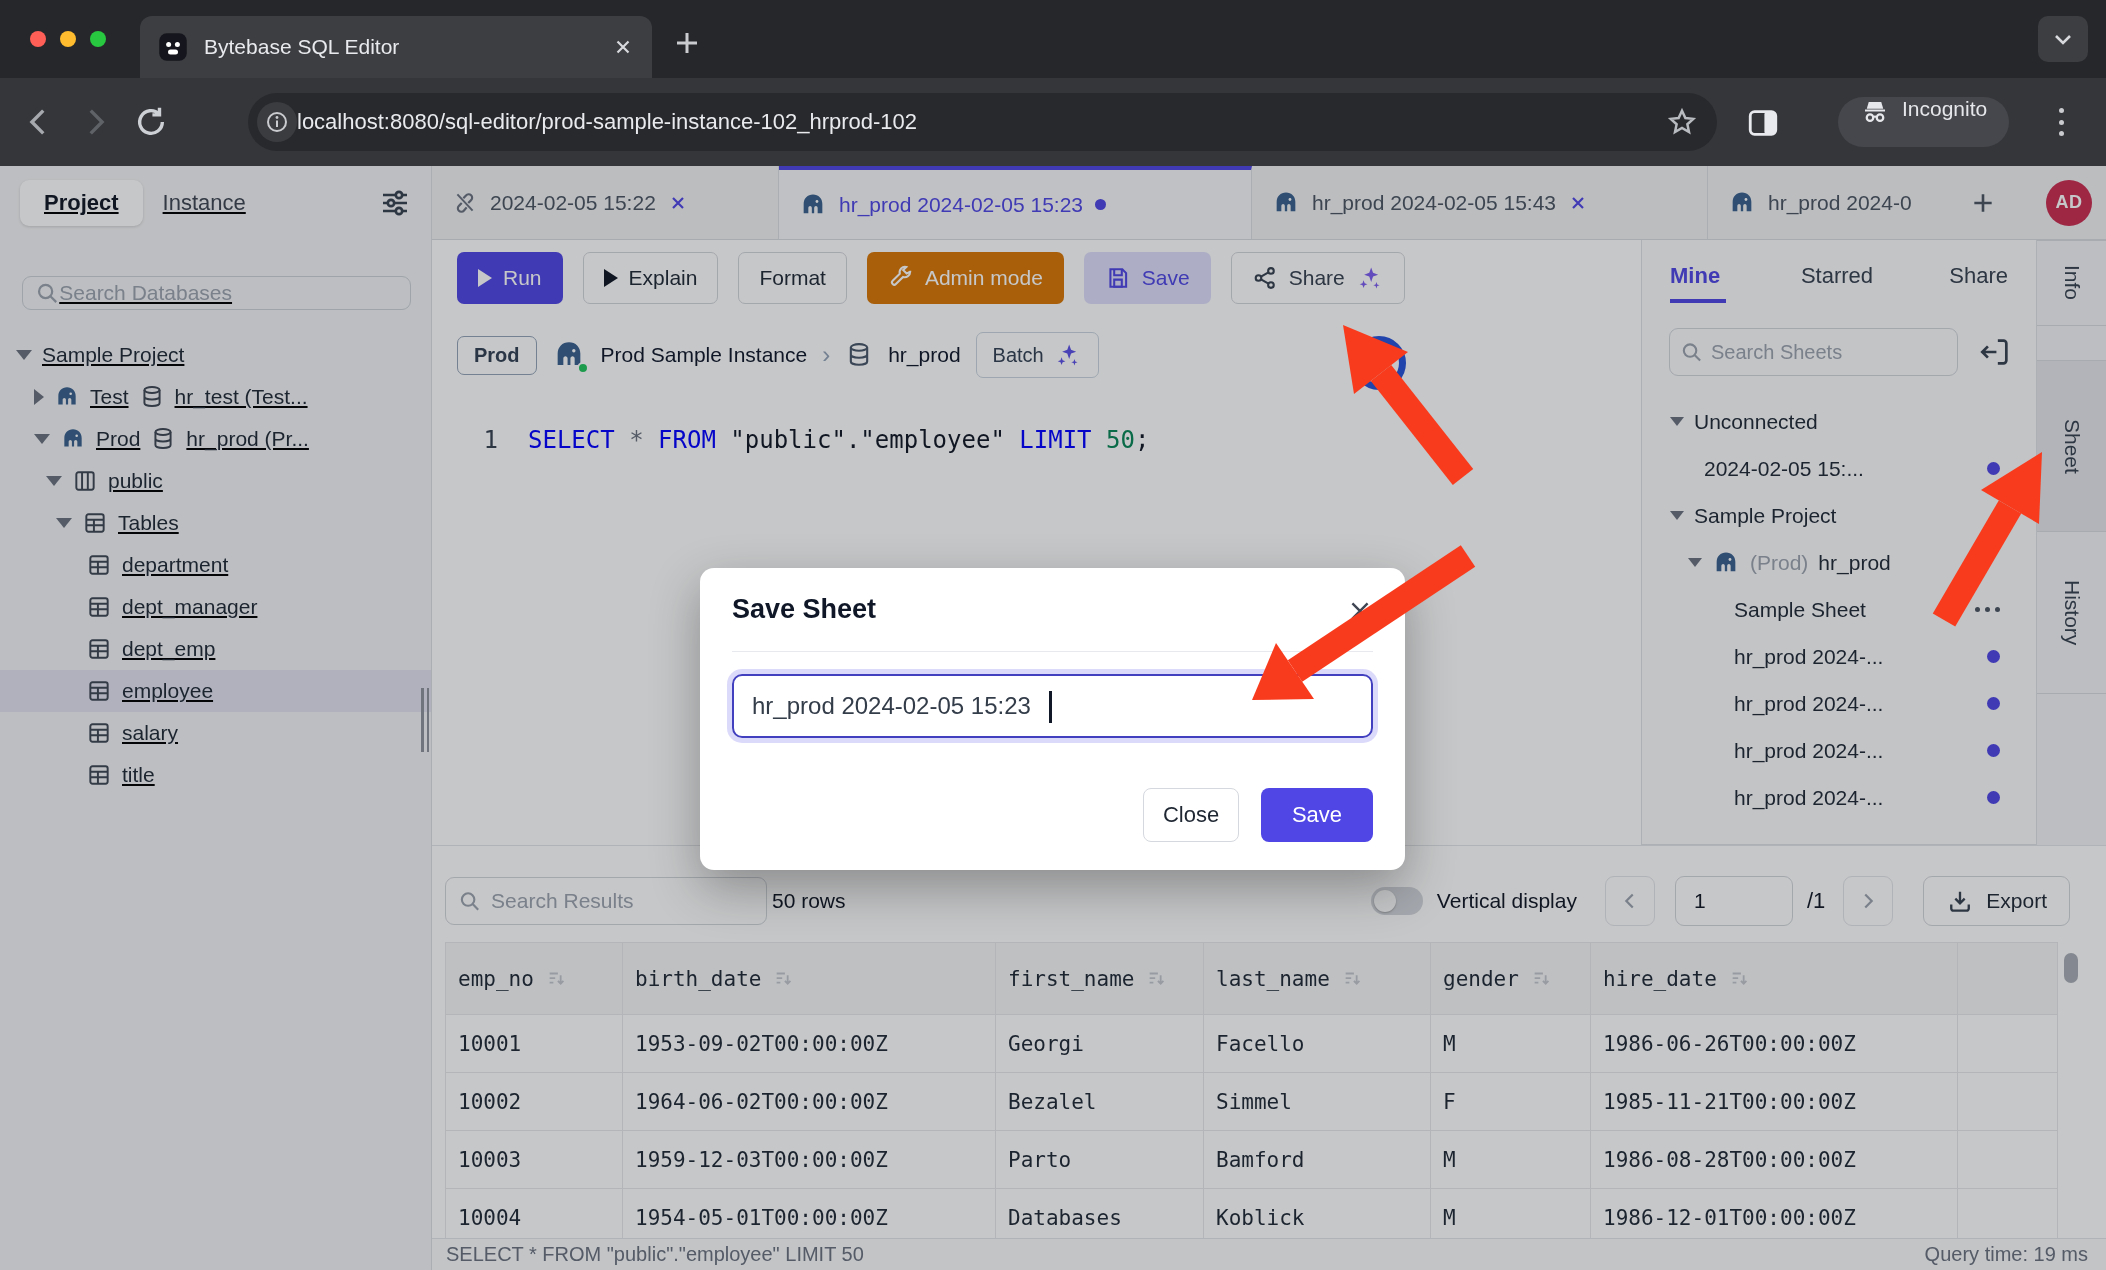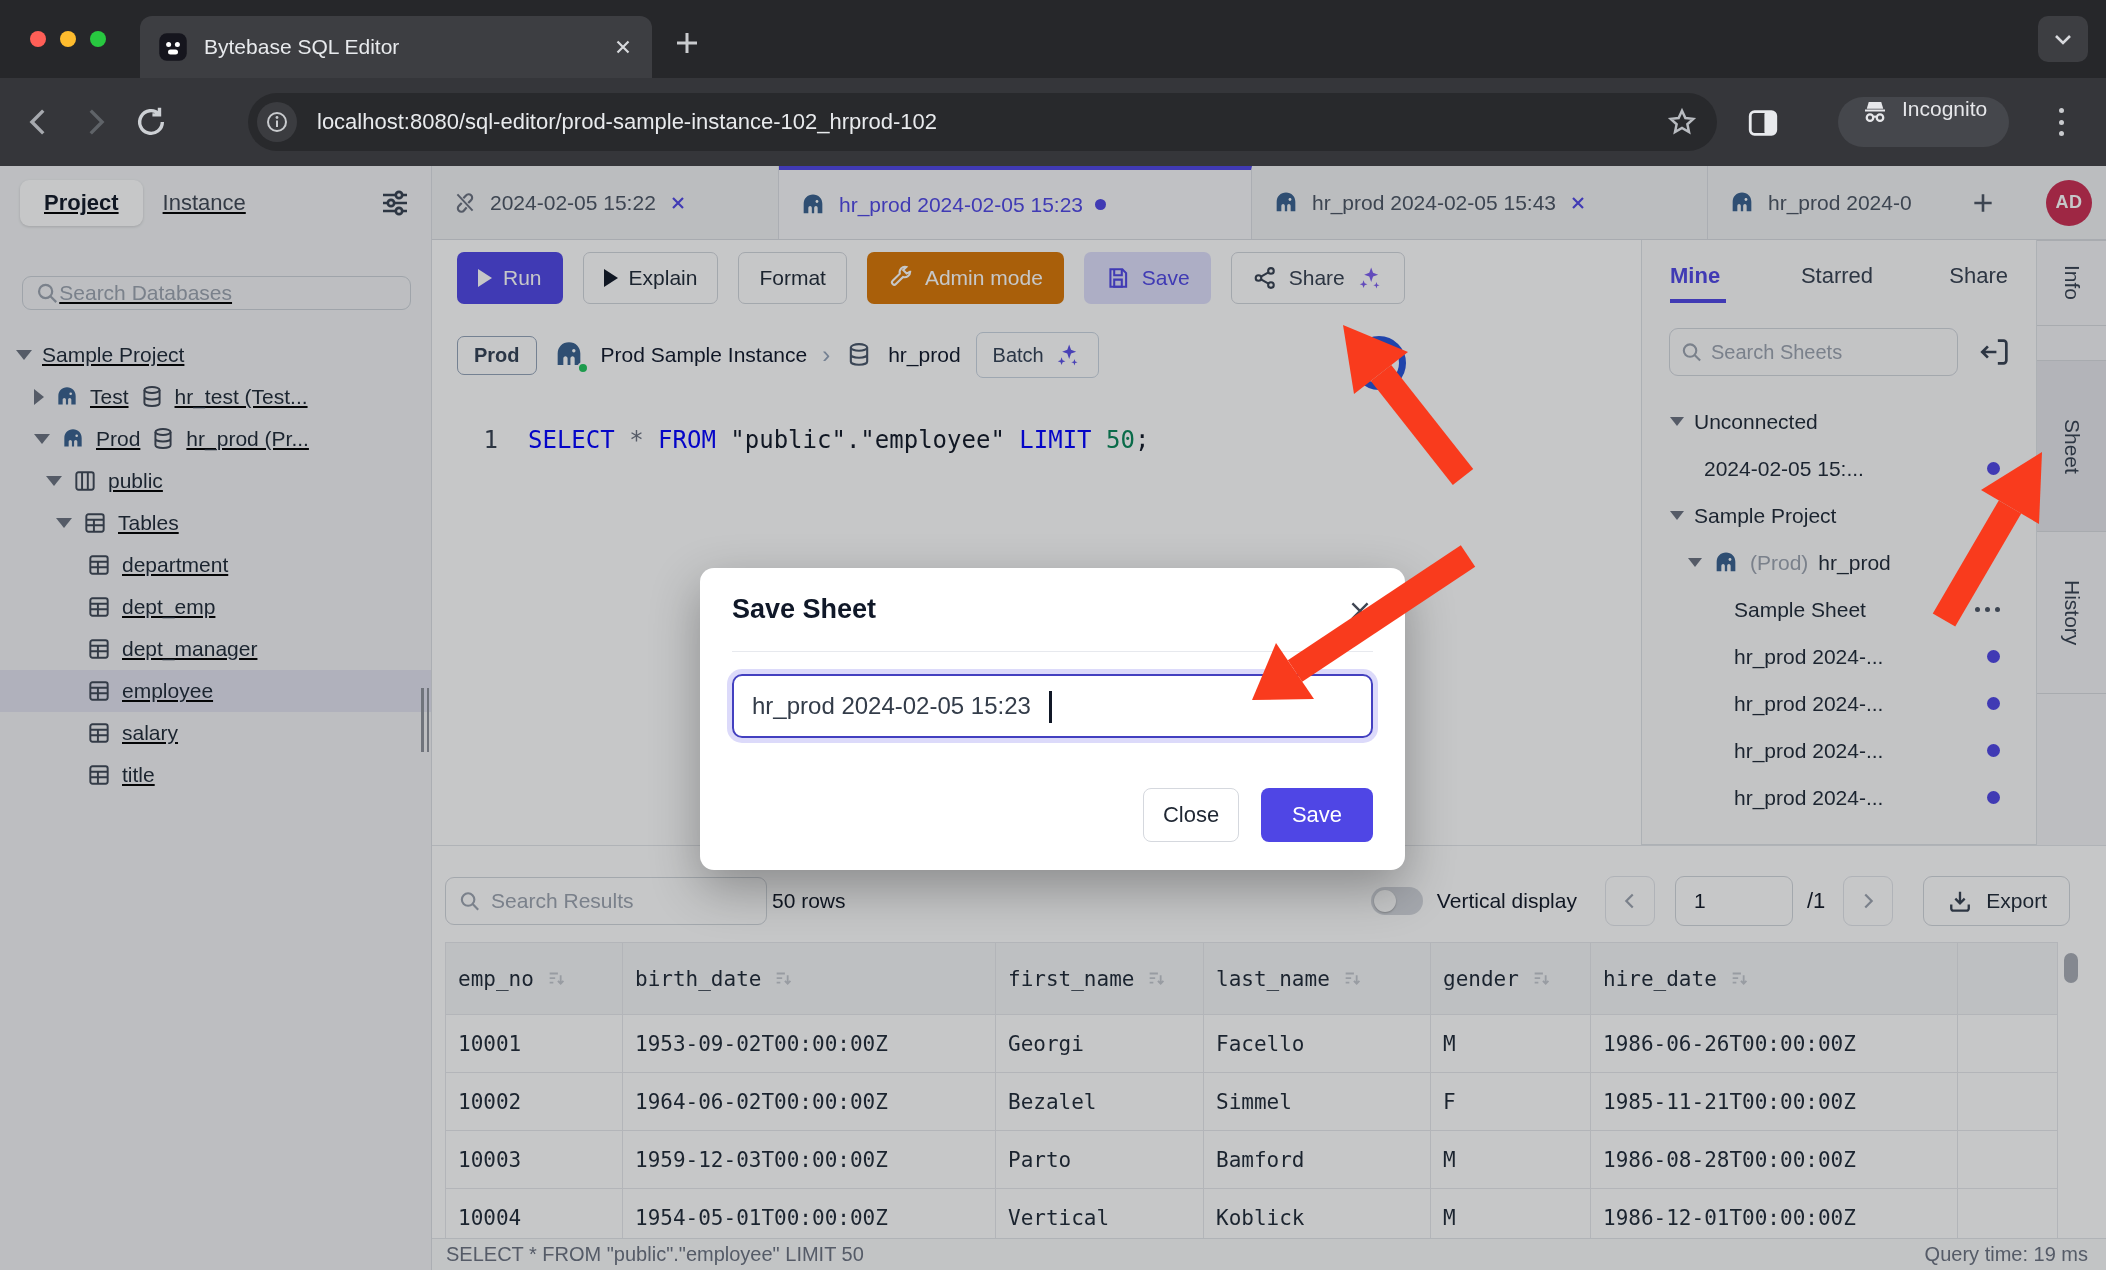--- a/index.html
+++ b/index.html
@@ -19,21 +19,21 @@
   .btab .bclose { width:22px; height:22px; opacity:.9; }
   .newtab { position:absolute; left:672px; top:28px; width:30px; height:30px; color:#c9cbce; }
   .winchev { position:absolute; right:18px; top:16px; width:50px; height:46px; border-radius:10px; background:#3d3e42;
              display:flex; align-items:center; justify-content:center; color:#d8d9dd; }
   .chrome-nav { position:relative; height:88px; background:#35363a; display:flex; align-items:center; }
   .navic { width:34px; height:34px; margin-left:22px; flex:none; }
   .urlpill { position:absolute; left:248px; top:15px; width:1469px; height:58px; background:#28292c;
              border-radius:29px; display:flex; align-items:center; }
   .infocirc { width:40px; height:40px; border-radius:50%; background:#3b3c40; margin-left:9px;
               display:flex; align-items:center; justify-content:center; }
-  .urltext { color:#e8eaed; font-size:22px; margin-left:20px; flex:1; white-space:nowrap; overflow:hidden; }
+  .urltext { color:#e8eaed; font-size:22px; flex:1; white-space:nowrap; overflow:hidden; }
   .staric { width:30px; height:30px; margin-right:20px; }
   .panelic { position:absolute; left:1746px; top:28px; width:34px; height:34px; }
   .incog { position:absolute; left:1838px; top:19px; height:50px; padding:0 22px; background:#45474c; border-radius:25px;
            display:flex; align-items:flex-start; gap:12px; color:#e6e7ea; font-size:21px; }
   .dots3 { position:absolute; left:2056px; top:26px; width:10px; height:36px; display:flex; flex-direction:column;
            justify-content:space-between; align-items:center; padding:4px 0; }
   .dots3 i { width:5px; height:5px; border-radius:50%; background:#c9cbce; }
 
   
   .app { position:absolute; top:166px; left:0; width:2106px; height:1104px; display:flex; background:#fff; }
@@ -344,28 +344,28 @@
               <rect x="4" y="4" width="16" height="16" rx="2"></rect>
               <path d="M4 9h16M4 14h16M11 9v11"></path>
             </svg>
           <span>department</span>
         </div>
         <div class="trow" style="padding-left:86px">
           <svg class="ic ticon" viewBox="0 0 24 24" fill="none" stroke="currentColor" stroke-width="1.8">
               <rect x="4" y="4" width="16" height="16" rx="2"></rect>
               <path d="M4 9h16M4 14h16M11 9v11"></path>
             </svg>
-          <span>dept_emp</span>
+          <span>dept_manager</span>
         </div>
         <div class="trow" style="padding-left:86px">
           <svg class="ic ticon" viewBox="0 0 24 24" fill="none" stroke="currentColor" stroke-width="1.8">
               <rect x="4" y="4" width="16" height="16" rx="2"></rect>
               <path d="M4 9h16M4 14h16M11 9v11"></path>
             </svg>
-          <span>dept_manager</span>
+          <span>dept_emp</span>
         </div>
         <div class="trow sel" style="padding-left:86px">
           <svg class="ic ticon" viewBox="0 0 24 24" fill="none" stroke="currentColor" stroke-width="1.8">
               <rect x="4" y="4" width="16" height="16" rx="2"></rect>
               <path d="M4 9h16M4 14h16M11 9v11"></path>
             </svg>
           <span>employee</span>
         </div>
         <div class="trow" style="padding-left:86px">
           <svg class="ic ticon" viewBox="0 0 24 24" fill="none" stroke="currentColor" stroke-width="1.8">
@@ -717,21 +717,21 @@
                 <td>1959-12-03T00:00:00Z</td>
                 <td>Parto</td>
                 <td>Bamford</td>
                 <td>M</td>
                 <td>1986-08-28T00:00:00Z</td>
                 <td></td>
             </tr>
             <tr>
               <td>10004</td>
                 <td>1954-05-01T00:00:00Z</td>
-                <td>Vertical</td>
+                <td>Databases</td>
                 <td>Koblick</td>
                 <td>M</td>
                 <td>1986-12-01T00:00:00Z</td>
                 <td></td>
             </tr>
           </tbody>
         </table>
         <span class="vthumb"></span>
       </div>
 

